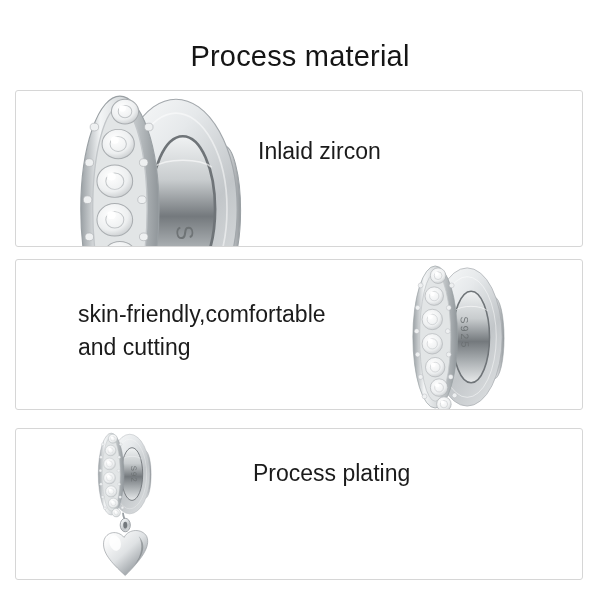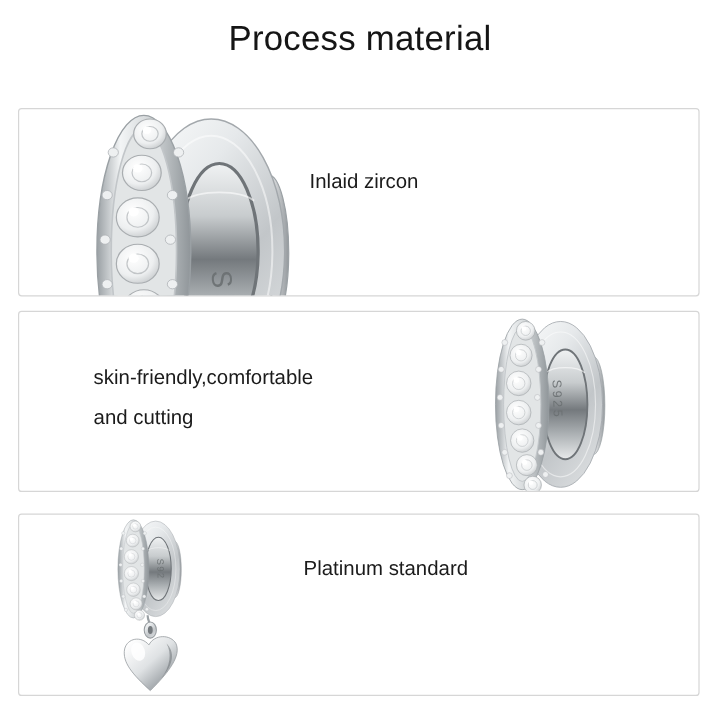--- a/index.html
+++ b/index.html
@@ -1,37 +1,37 @@
 <!DOCTYPE html>
 <html><head>
 <meta charset="utf-8">
 <style>
   html,body{margin:0;padding:0;}
   body{
     width:600px;height:600px;background:#ffffff;position:relative;
     font-family:"Liberation Sans", sans-serif;overflow:hidden;
   }
   .page-title{
-    position:absolute;top:17px;left:0;width:600px;text-align:center;
+    position:absolute;top:40px;left:0;width:600px;text-align:center;
     font-size:29px;font-weight:400;color:#151515;letter-spacing:0.2px;margin:0;
   }
   .panel{
     position:absolute;left:15px;width:566px;background:#ffffff;
     border:1px solid #d6d6d6;border-radius:3px;overflow:hidden;
   }
   .panel-1{top:90px;height:155px;}
   .panel-2{top:259px;height:149px;}
   .panel-3{top:428px;height:150px;}
   .img-wrap{position:absolute;}
   .img-closeup{left:58px;top:2px;width:170px;height:232px;}
   .img-spacer{left:393px;top:4px;width:97px;height:146px;}
   .img-heart{left:80px;top:3px;width:63px;height:148px;}
   .img-wrap svg{display:block;width:100%;height:100%;}
   .text-block{position:absolute;}
-  .text-block p{margin:0;font-size:17px;line-height:33px;color:#1b1b1b;font-weight:400;}
+  .text-block p{margin:0;font-size:23px;line-height:33px;color:#1b1b1b;font-weight:400;}
   .tb-1{left:242px;top:44px;}
   .tb-2{left:62px;top:38px;}
   .tb-3{left:237px;top:28px;}
   .defs-svg{position:absolute;width:0;height:0;overflow:hidden;}
   svg text{font-family:"Liberation Sans", sans-serif;}
 </style>
 </head>
 <body>
 
 <svg class="defs-svg" aria-hidden="true">
@@ -166,17 +166,17 @@
         <text transform="translate(31 30) rotate(88)" font-size="7" letter-spacing="1" fill="#6b7072" opacity="0.9">S92</text>
         <path d="M24 72 C24 76 26 78 26 80" stroke="#9aa0a4" stroke-width="1.6" fill="none"></path>
         <ellipse cx="26" cy="83" rx="4.5" ry="6" fill="url(#gFace)" stroke="#989da1" stroke-width="0.8"></ellipse>
         <ellipse cx="26" cy="83" rx="1.8" ry="3" fill="#74797d"></ellipse>
         <path d="M26 128 C13 116, 5 107, 7 97 C9 89, 19 87, 25 94 C29 86, 41 86, 45 93 C49 102, 40 114, 26 128 Z" fill="url(#gHeart)" stroke="#989da1" stroke-width="0.6"></path>
         <path d="M38 93 C44 99 44 108 34 119 C41 110 42 100 38 93 Z" fill="#6d7276" opacity="0.55"></path>
         <ellipse cx="17" cy="99" rx="5" ry="7" transform="rotate(-18 17 99)" fill="#ffffff" opacity="0.85"></ellipse>
       </svg>
     </div>
     <div class="text-block tb-3">
-      <p>Platinum standard</p>
+      <p>Process plating</p>
     </div>
   </section>
 
 </div>
 
 </body></html>

